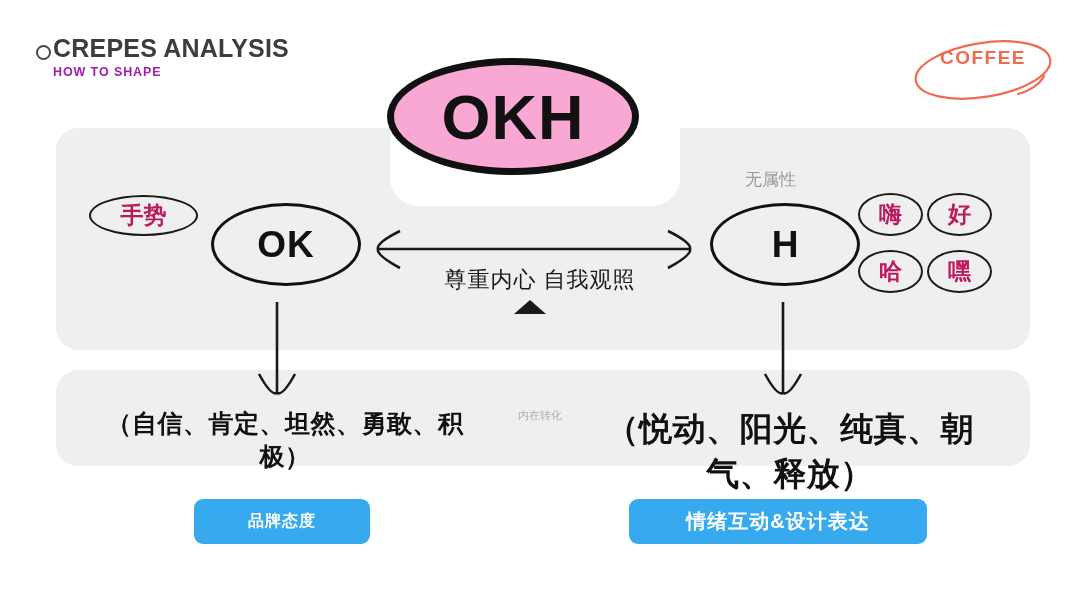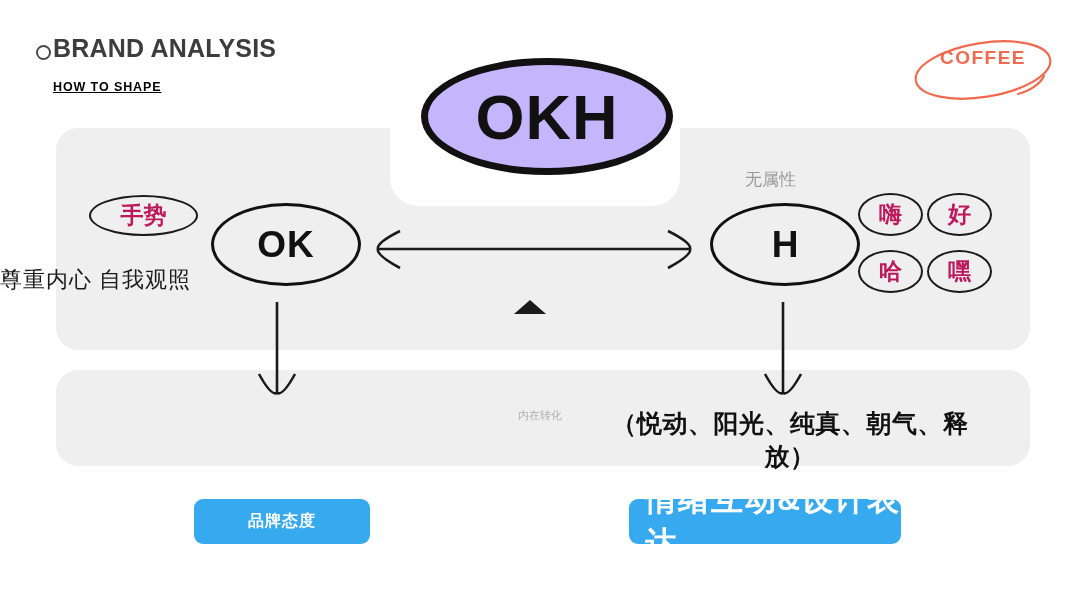--- a/index.html
+++ b/index.html
@@ -16,21 +16,21 @@
   .hdr{position:absolute;left:36px;top:36px;display:flex;align-items:flex-start;}
   .hdr-dot{
     width:15px;height:15px;border:2px solid #4a4a4a;border-radius:50%;
     margin-top:9px;margin-right:2px;box-sizing:border-box;flex:none;
   }
   .hdr-txt{display:flex;flex-direction:column;line-height:1;}
   .hdr-title{
     font-size:25px;font-weight:bold;color:#3d3d3d;letter-spacing:.2px;
   }
   .hdr-sub{
-    font-size:12.5px;font-weight:bold;color:#000000;letter-spacing:.9px;margin-top:20px;text-decoration:underline;
+    font-size:12.5px;font-weight:bold;color:#a21caf;letter-spacing:.9px;margin-top:5px;
   }
 
   
   .logo{position:absolute;right:22px;top:36px;width:150px;height:72px;}
   .logo svg{position:absolute;inset:0;}
   .logo-text{
     position:absolute;left:0;top:12px;width:150px;text-align:center;
     color:#ef6a4e;font-weight:bold;font-size:19px;line-height:19px;
     letter-spacing:.5px;
   }
@@ -48,22 +48,22 @@
     background:#ffffff;border-radius:28px;
   }
 
   
   .oval{
     position:absolute;border:3px solid #111;border-radius:50%;
     display:flex;align-items:center;justify-content:center;
     box-sizing:border-box;color:#111;
   }
   #okh-oval{
-    left:421px;top:58px;width:252px;height:117px;border-width:7px;
-    background:#c4b5fd;
+    left:387px;top:58px;width:252px;height:117px;border-width:7px;
+    background:#f9a8d4;
     font-size:63px;font-weight:bold;letter-spacing:1px;
   }
   #ok-oval{
     left:211px;top:203px;width:150px;height:83px;border-width:3.5px;
     font-size:37px;font-weight:bold;letter-spacing:1px;
   }
   #h-oval{
     left:710px;top:203px;width:150px;height:83px;border-width:3.5px;
     font-size:37px;font-weight:bold;
   }
@@ -77,57 +77,57 @@
   #mini-hai{left:858px;top:193px;width:65px;height:43px;}
   #mini-hao{left:927px;top:193px;width:65px;height:43px;}
   #mini-ha{left:858px;top:250px;width:65px;height:43px;}
   #mini-hei{left:927px;top:250px;width:65px;height:43px;}
 
   
   .lbl-wushuxing{
     position:absolute;left:745px;top:168px;font-size:17px;color:#9b9b9b;font-weight:500;
   }
   .center-phrase{
-    position:absolute;left:0;top:265px;width:1080px;text-align:left;
+    position:absolute;left:0;top:265px;width:1080px;text-align:center;
     font-size:22px;color:#1a1a1a;font-weight:500;letter-spacing:1px;
   }
   .lbl-inner{
     position:absolute;left:0;top:408px;width:1080px;text-align:center;
     font-size:11px;color:#b0b0b0;font-weight:500;
   }
   .attr-left{
     position:absolute;left:90px;top:407px;width:390px;text-align:center;
     font-size:25px;font-weight:bold;color:#111;letter-spacing:.5px;
   }
   .attr-right{
     position:absolute;left:590px;top:407px;width:400px;text-align:center;
-    font-size:25px;font-weight:bold;color:#111;letter-spacing:.5px;
+    font-size:33px;font-weight:bold;color:#111;letter-spacing:.5px;
   }
 
   
   .arrows{position:absolute;inset:0;pointer-events:none;}
 
   
   .pill{
     position:absolute;background:#37a9ee;border-radius:9px;
     display:flex;align-items:center;justify-content:center;
     color:#ffffff;font-weight:bold;letter-spacing:1px;
   }
   #pill-left{left:194px;top:499px;width:176px;height:45px;font-size:16px;}
-  #pill-right{left:629px;top:499px;width:256px;height:45px;font-size:32px;padding-left:16px;}
+  #pill-right{left:629px;top:499px;width:298px;height:45px;font-size:20px;}
 </style>
 </head>
 <body>
 
 <div class="stage">
 
   <div class="hdr">
     <div class="hdr-dot"></div>
     <div class="hdr-txt">
-      <div class="hdr-title">BRAND ANALYSIS</div>
+      <div class="hdr-title">CREPES ANALYSIS</div>
       <div class="hdr-sub">HOW TO SHAPE</div>
     </div>
   </div>
 
   <div class="logo">
     <svg width="150" height="72" viewBox="0 0 150 72">
       <ellipse cx="75" cy="34" rx="68" ry="27" fill="none" stroke="#ef6a4e" stroke-width="2.2" transform="rotate(-9 75 34)"></ellipse>
       <path d="M110 58 Q 130 52 136 40" fill="none" stroke="#ef6a4e" stroke-width="2.2" stroke-linecap="round"></path>
     </svg>
     <div class="logo-text">
@@ -168,19 +168,20 @@
 
   <div class="lbl-wushuxing">无属性</div>
   <div class="oval" id="h-oval">H</div>
   <div class="mini-oval" id="mini-hai">嗨</div>
   <div class="mini-oval" id="mini-hao">好</div>
   <div class="mini-oval" id="mini-ha">哈</div>
   <div class="mini-oval" id="mini-hei">嘿</div>
 
   <div class="center-phrase">尊重内心  自我观照</div>
 
+  <div class="attr-left">（自信、肯定、坦然、勇敢、积极）</div>
   <div class="lbl-inner">内在转化</div>
   <div class="attr-right">（悦动、阳光、纯真、朝气、释放）</div>
 
   <div class="pill" id="pill-left">品牌态度</div>
   <div class="pill" id="pill-right">情绪互动&amp;设计表达</div>
 
 </div>
 
 </body></html>

